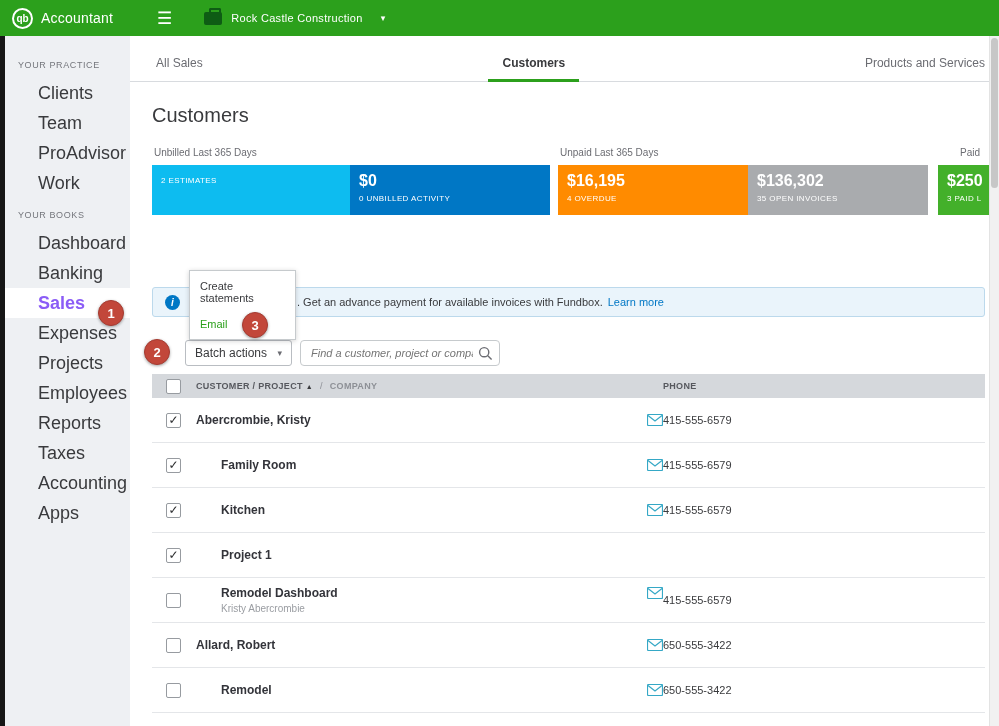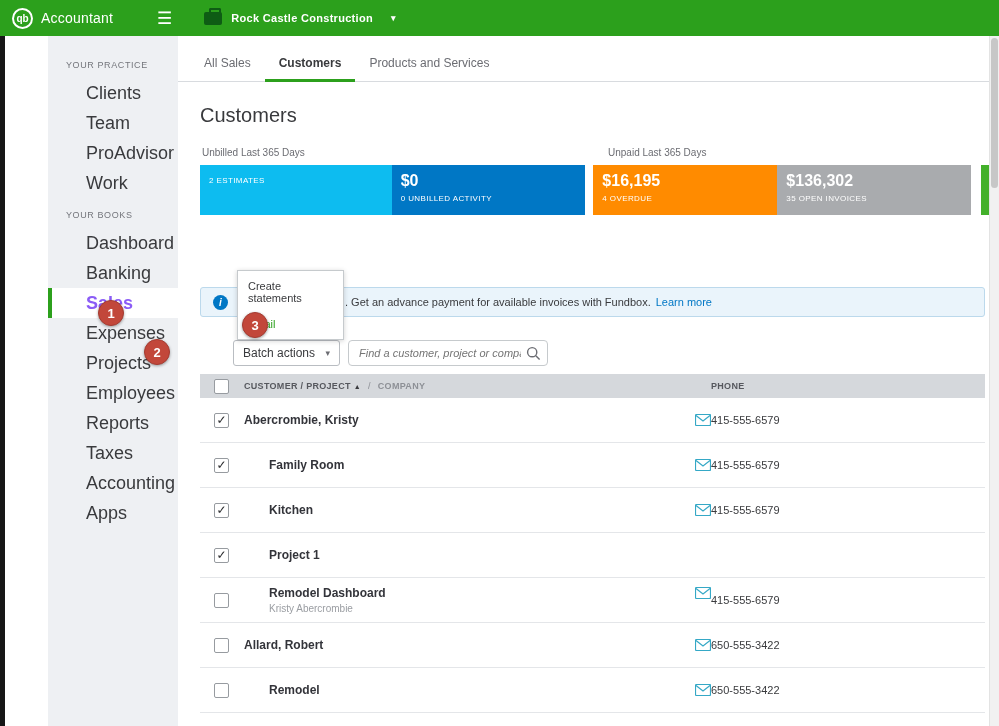--- a/index.html
+++ b/index.html
@@ -7,54 +7,54 @@
   body { font-family: "Liberation Sans", sans-serif; background: #fff; overflow: hidden; }
   .app { position: relative; width: 999px; height: 726px; overflow: hidden; background: #fff; }
 
   
   .topbar { height: 36px; background: #2ca01c; display: flex; align-items: center; color: #fff; padding-left: 12px; }
   .qb-logo { width: 21px; height: 21px; border: 2px solid #fff; border-radius: 50%; display: flex; align-items: center; justify-content: center; font-size: 10px; font-weight: bold; margin-right: 8px; flex-shrink: 0; }
   .brand { font-size: 14px; letter-spacing: .2px; }
   .hamburger { margin-left: 44px; font-size: 17px; line-height: 1; cursor: pointer; }
   .briefcase { width: 18px; height: 13px; background: #0e5c14; border-radius: 2px; position: relative; margin-left: 32px; }
   .briefcase::before { content: ""; position: absolute; top: -4px; left: 5px; width: 8px; height: 5px; border: 2px solid #0e5c14; border-bottom: none; border-radius: 2px 2px 0 0; }
-  .company { font-size: 11px; font-weight: bold; margin-left: 9px; letter-spacing: .3px; display: flex; align-items: center; gap: 18px; cursor: pointer; }
+  .company { font-size: 11px; font-weight: normal; margin-left: 9px; letter-spacing: .3px; display: flex; align-items: center; gap: 18px; cursor: pointer; }
   .company .caret { font-size: 9px; }
 
   
   .bodyrow { display: flex; height: 690px; }
   .left-edge { position: absolute; left: 0; top: 36px; width: 5px; height: 690px; background: #161616; z-index: 20; }
 
   
-  .sidebar { width: 130px; background: #eef0f3; flex-shrink: 0; padding-top: 12px; margin-left: 48px; }
+  .sidebar { width: 130px; background: #eef0f3; flex-shrink: 0; padding-top: 12px; }
   .side-title { font-size: 9px; color: #74767c; letter-spacing: .6px; padding: 12px 0 8px 18px; }
   .side-item { font-size: 18px; color: #393a3d; padding: 8px 0 8px 38px; line-height: 14px; cursor: pointer; }
   .side-item.active { background: #ffffff; border-left: 4px solid #2ca01c; padding-left: 34px; color: #8b5cf6; font-weight: bold; }
 
   
   .content { flex: 1; position: relative; background: #fff; overflow: hidden; }
-  .tabs { display: flex; padding: 16px 0 0 12px; border-bottom: 1px solid #d8dbdf; }
+  .tabs { display: flex; padding: 16px 0 0 12px; border-bottom: 1px solid #d8dbdf; justify-content: space-between; }
   .tab { padding: 4px 14px 9px; font-size: 12px; color: #6b6c72; cursor: pointer; }
   .tab.active { color: #393a3d; font-weight: bold; border-bottom: 3px solid #2ca01c; margin-bottom: -1px; }
 
   .page-title { margin: 22px 0 0 22px; font-size: 20px; font-weight: 400; color: #393a3d; }
 
   
   .money { margin: 20px 0 0 22px; }
   .money-labels { position: relative; height: 14px; font-size: 10px; color: #6b6c72; }
   .money-labels span { position: absolute; top: 0; }
   .lbl-unbilled { left: 2px; }
   .lbl-unpaid { left: 408px; }
   .lbl-paid { left: 808px; }
   .tiles { display: flex; margin-top: 4px; height: 50px; }
   .tile { color: #fff; padding: 7px 9px; overflow: hidden; white-space: nowrap; cursor: pointer; }
   .tile:nth-child(1) { width: 198px; }
   .tile:nth-child(2) { width: 200px; }
   .tile:nth-child(3) { width: 190px; margin-left: 8px; }
-  .tile:nth-child(4) { width: 200px; }
+  .tile:nth-child(4) { width: 180px; }
   .tile:nth-child(5) { flex: 1; margin-left: 10px; min-width: 0; }
   .tile-amount { font-size: 16px; font-weight: bold; }
   .tile-caption { font-size: 8px; letter-spacing: .4px; margin-top: 4px; }
 
   
   .banner { margin: 72px 14px 0 22px; height: 30px; background: #eaf4fb; border: 1px solid #bcd9ec; border-radius: 3px; display: flex; align-items: center; padding: 0 12px; font-size: 11px; color: #393a3d; position: relative; z-index: 1; }
   .info-icon { width: 15px; height: 15px; border-radius: 50%; background: #0077c5; color: #fff; font-size: 10px; font-weight: bold; font-style: italic; display: flex; align-items: center; justify-content: center; flex-shrink: 0; }
   .banner-text { margin-left: 117px; white-space: nowrap; overflow: hidden; }
   .banner-link { color: #0077c5; margin-left: 5px; cursor: pointer; white-space: nowrap; }
 

